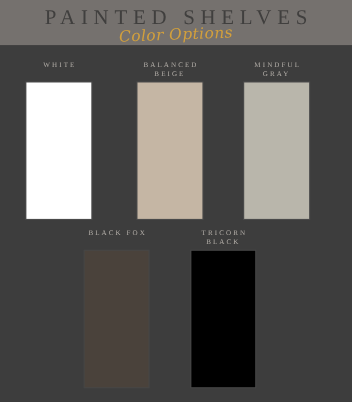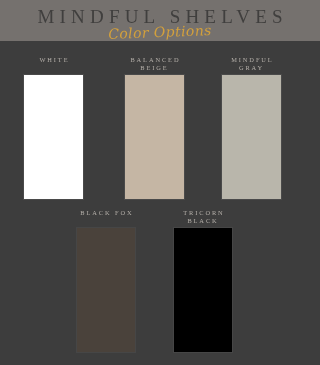--- a/index.html
+++ b/index.html
@@ -112,21 +112,21 @@
   .swatch-chip.dark-edge {
     box-shadow: 0 0 0 1px rgba(255,255,255,0.05);
   }
 </style>
 </head>
 <body>
 
 <div id="board" style="background: rgb(61, 61, 61);">
 
   <div id="header-band" style="background: rgb(117, 113, 110);">
-    <div id="header-title" style="color: rgb(64, 63, 62);">MINDFUL SHELVES</div>
+    <div id="header-title" style="color: rgb(64, 63, 62);">PAINTED SHELVES</div>
     <div id="header-script" style="color: rgb(211, 160, 60);">Color Options</div>
   </div>
 
   <div class="swatch-cell row1" id="cell-white">
     <div class="swatch-label" style="color: rgb(180, 175, 169);">WHITE</div>
     <div class="swatch-chip has-edge" style="background: rgb(255, 255, 255);"></div>
   </div>
 
   <div class="swatch-cell row1" id="cell-balanced-beige">
     <div class="swatch-label" style="color: rgb(180, 175, 169);">BALANCED

